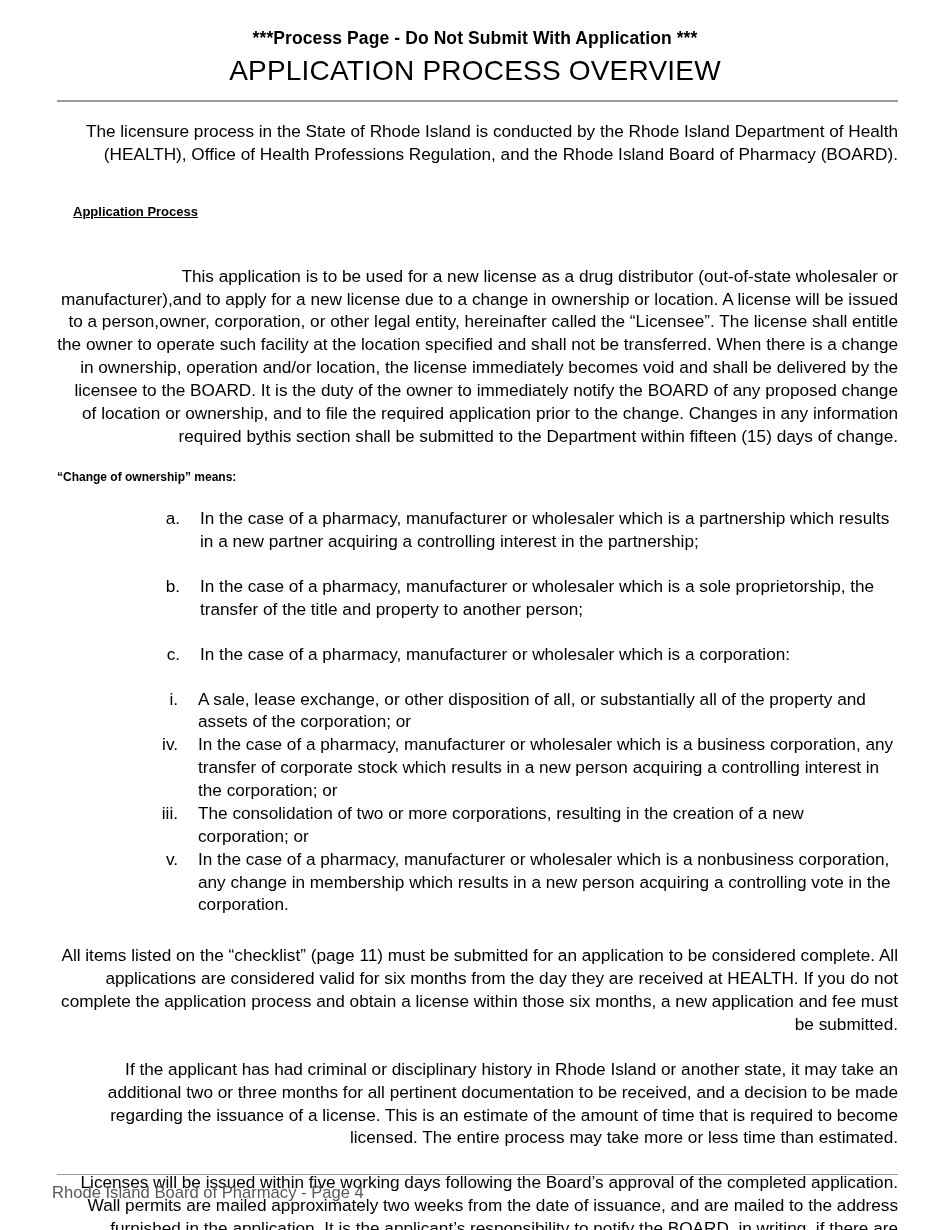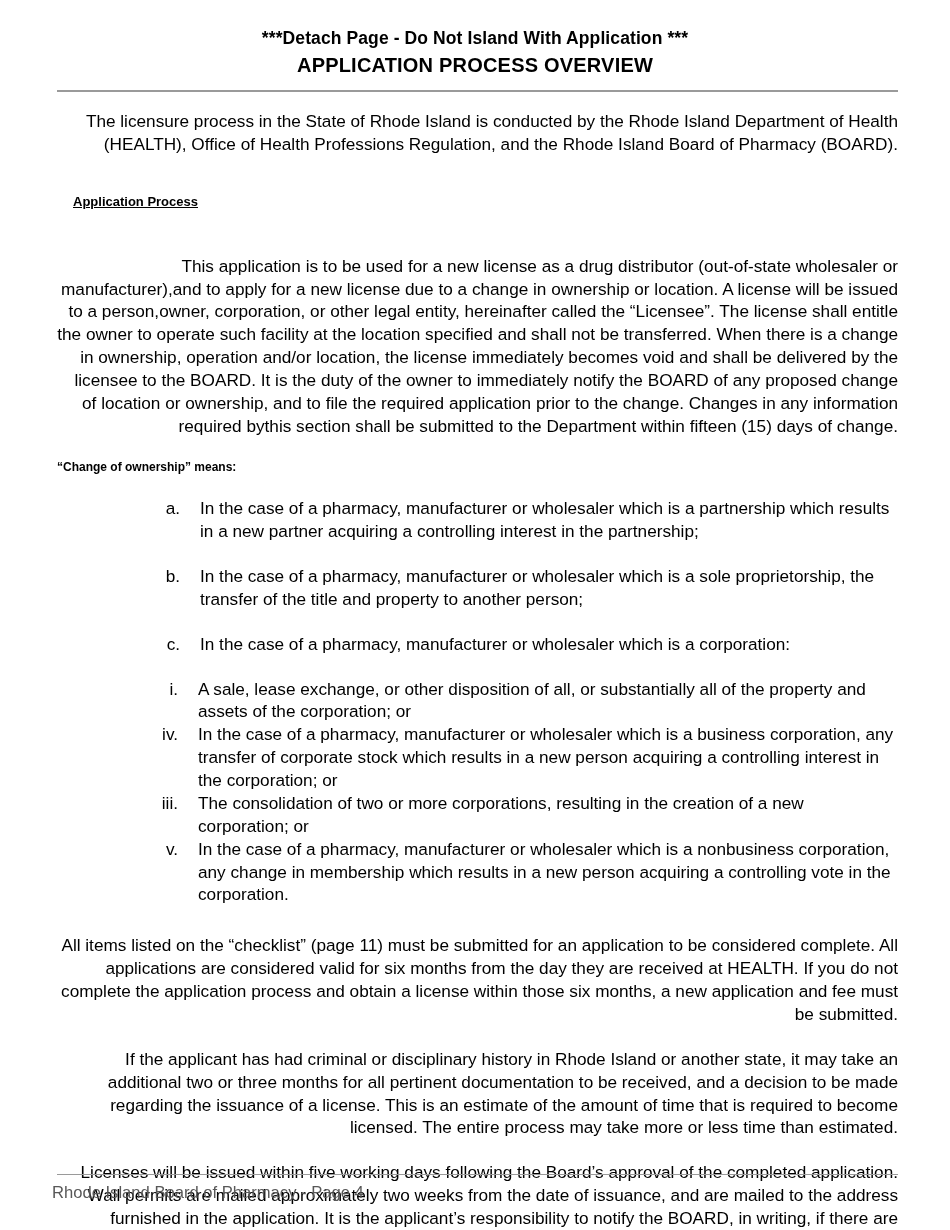--- a/index.html
+++ b/index.html
@@ -29,22 +29,22 @@
     text-align: center;
   }
   .detach-line {
     font-size: 17.5px;
     font-weight: bold;
     letter-spacing: 0.1px;
     line-height: 1.2;
     margin: 0;
   }
   .doc-title {
-    font-size: 20px;
-    font-weight: bold;
+    font-size: 28px;
+    font-weight: normal;
     letter-spacing: 0.2px;
     line-height: 1.25;
     margin: 4px 0 0 0;
   }
   .rule {
     height: 2px;
     background: #9a9a9a;
     margin: 12px 0 0 5px;
     width: 841px;
   }
@@ -143,21 +143,21 @@
     padding-right: 1px;
     line-height: 1.3;
   }
 </style>
 </head>
 <body>
 
 <div class="page">
 
   <div class="doc-header">
-    <p class="detach-line">***Detach Page - Do Not Island With Application ***</p>
+    <p class="detach-line">***Process Page - Do Not Submit With Application ***</p>
     <h1 class="doc-title">APPLICATION PROCESS OVERVIEW</h1>
   </div>
   <div class="rule"></div>
 
   <div class="body-wrap">
 
     <p class="para">The licensure process in the State of Rhode Island is conducted by the Rhode Island Department of Health (HEALTH), Office of Health Professions Regulation, and the Rhode Island Board of Pharmacy (BOARD).</p>
 
     <div class="gap-md"></div>
 

